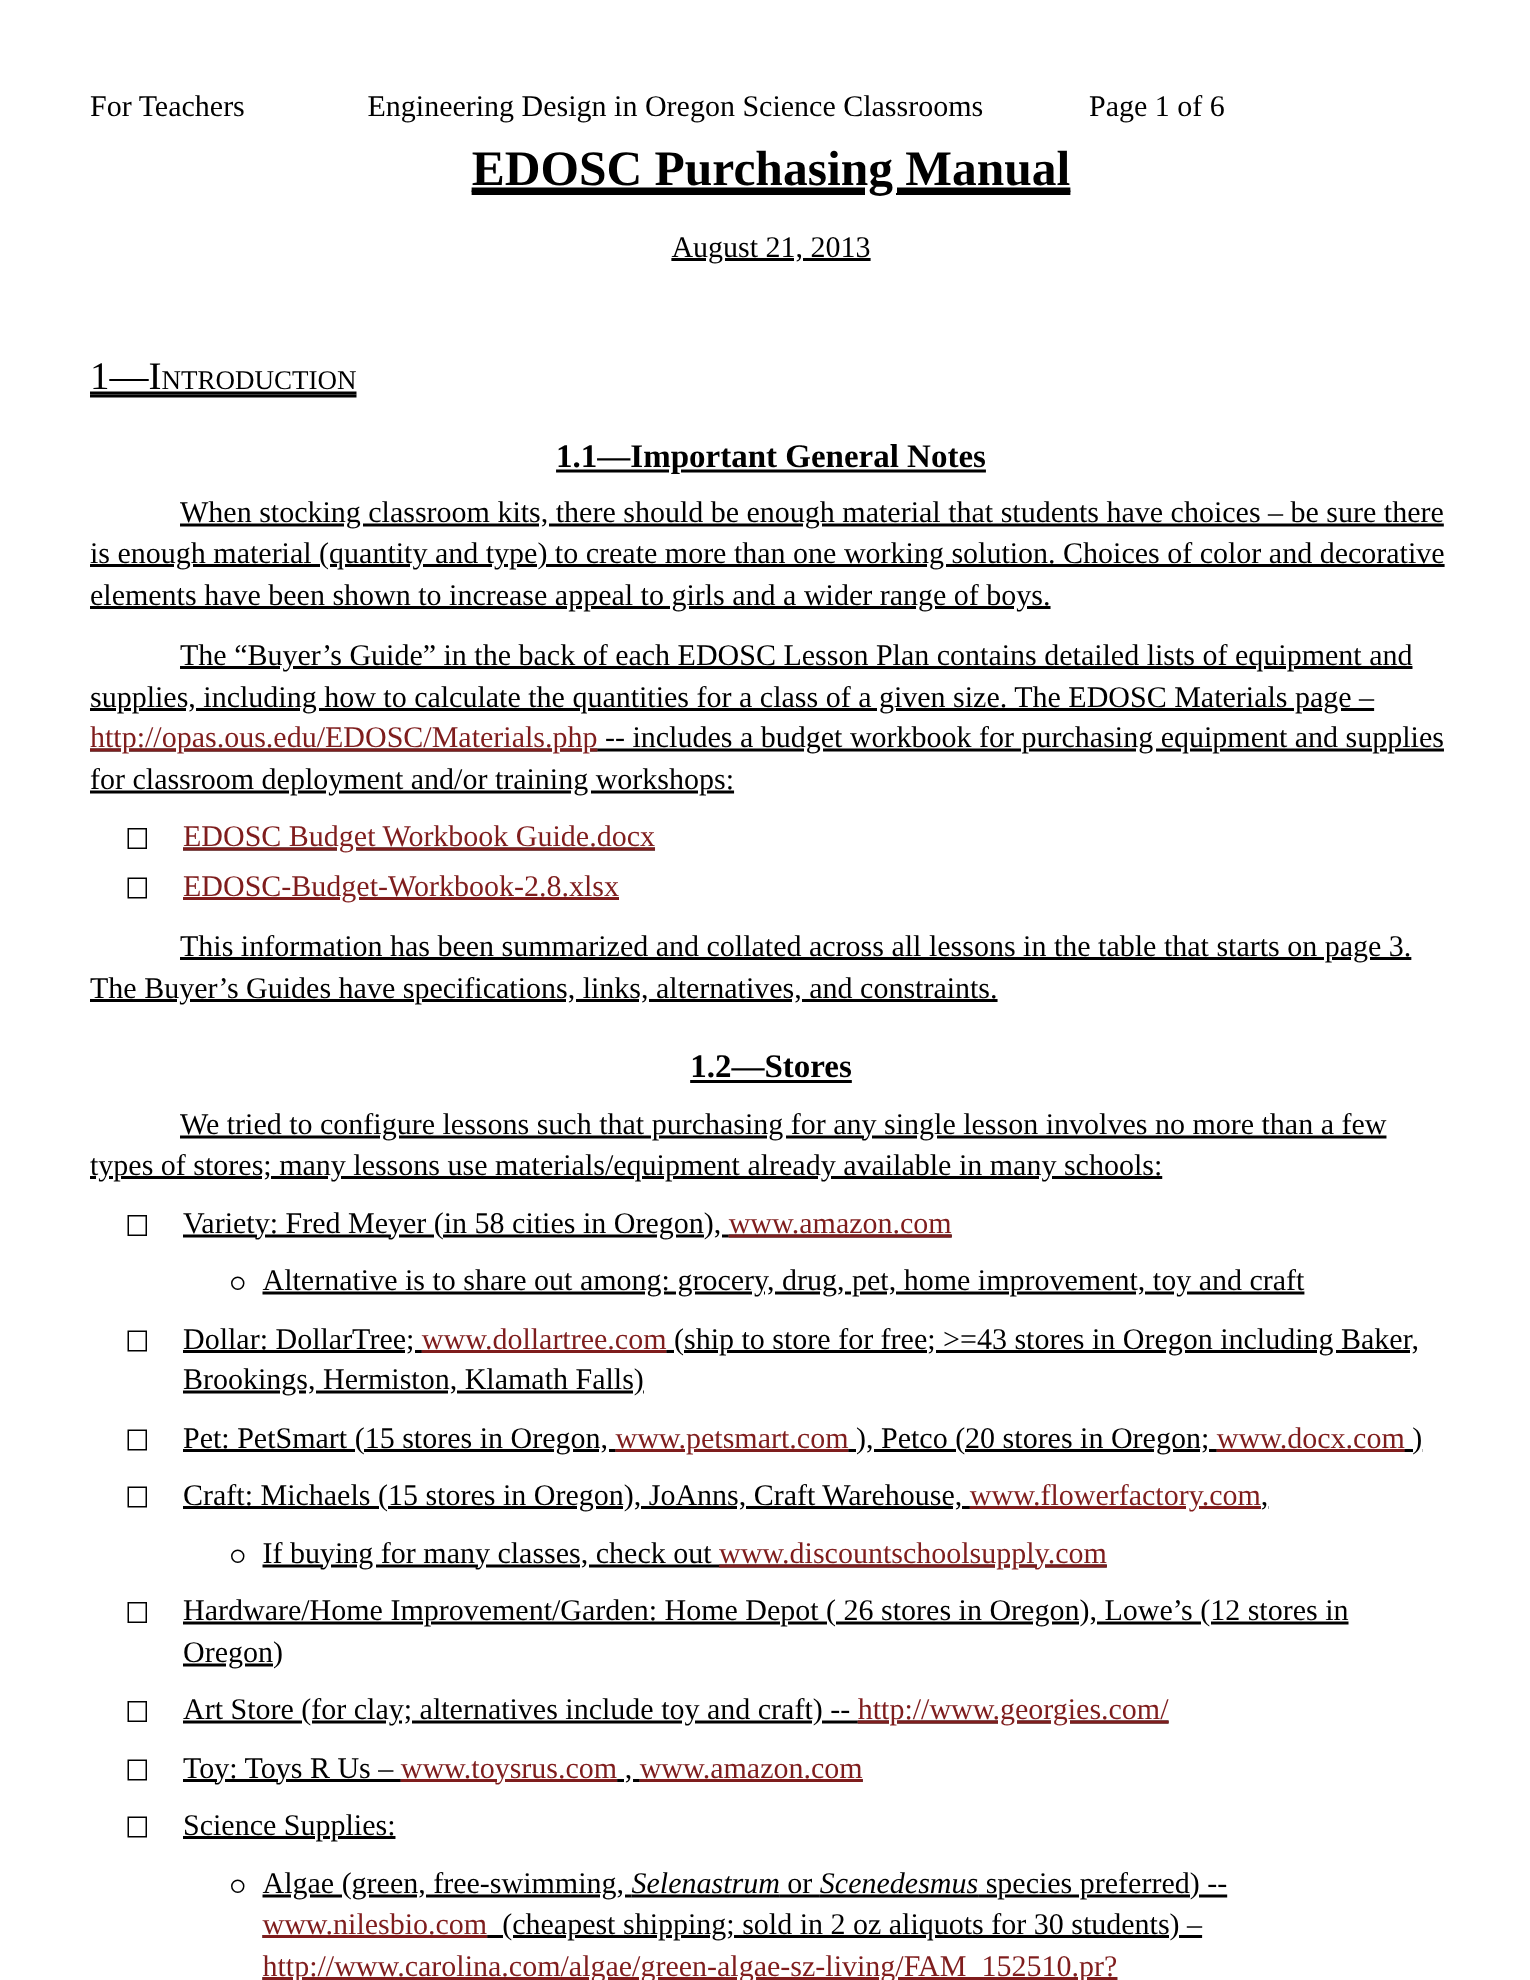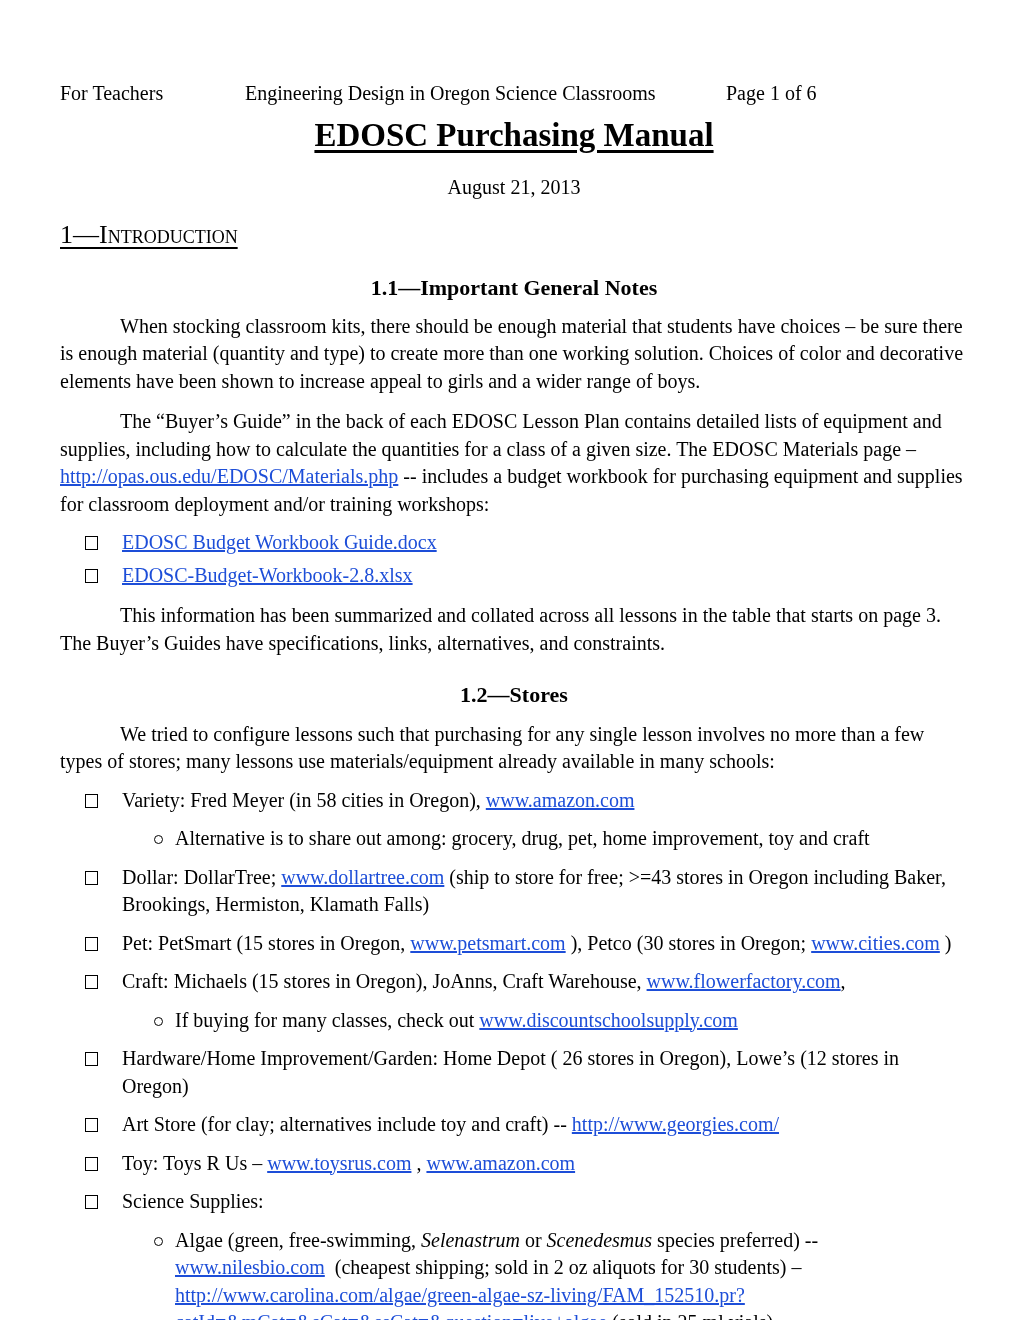--- a/index.html
+++ b/index.html
@@ -9,34 +9,35 @@
   }
   body {
     width: 1020px; height: 1320px;
     overflow: hidden;
     font-family: "Liberation Serif", "DejaVu Serif", serif;
     font-size: 20px;
   }
   .page {
     box-sizing: border-box;
     width: 1020px; height: 1320px;
-    padding: 82px 52px 0 60px;
+    padding: 60px 52px 0 60px;
+    text-decoration: underline;
   }
   
   .pagehead { position: relative; height: 26px; font-size: 20px; }
   .ph-left   { position: absolute; left: 0px;  top: 0; white-space: nowrap; }
   .ph-center { position: absolute; left: 185px; top: 0; white-space: nowrap; }
   .ph-right  { position: absolute; left: 666px; top: 0; white-space: nowrap; }
   
   .title { margin-top: 9px; text-align: center; font-size: 33px; font-weight: bold; line-height: 1.15; }
   .title span { text-decoration: underline; text-decoration-thickness: 2.5px; text-underline-offset: 4px; margin-top: 41px; }
   .date  { margin-top: 21px; text-align: center; font-size: 20px; }
   
   .h1 {
-    margin-top: 22px;
+    margin-top: 60px;
     font-size: 26px;
     font-variant: small-caps;
     line-height: 1.1;
   }
   .h1 span { text-decoration: underline; text-decoration-thickness: 1.5px; text-underline-offset: 4px; }
   .h2 { margin-top: 25px; font-size: 22px; font-weight: bold; line-height: 1.15; text-align: center; }
   
   .p  { margin: 13px 0 0 0; line-height: 27.5px; text-indent: 60px; }
   
   .b1 { position: relative; margin-top: 11px; padding-left: 62px; line-height: 27.5px; }
@@ -50,21 +51,21 @@
   }
   .circ {
     position: absolute; left: 94px; top: 10px;
     width: 7px; height: 7px;
     border: 1.3px solid #000000;
     border-radius: 50%;
     background: transparent;
   }
   
   a.lnk {
-    color: #1d4ed8;
+    color: #7f1d1d;
     text-decoration: underline;
     overflow-wrap: anywhere;
     cursor: pointer;
   }
   .it { font-style: italic; }
 </style>
 </head>
 <body>
 
 <div class="page">
@@ -86,21 +87,21 @@
       <div class="p"><span>When stocking classroom kits, there should be enough material that students have choices – be sure there is enough material (quantity and type) to create more than one working solution. Choices of color and decorative elements have been shown to increase appeal to girls and a wider range of boys.</span></div>
       <div class="p"><span>The “Buyer’s Guide” in the back of each EDOSC Lesson Plan contains detailed lists of equipment and supplies, including how to calculate the quantities for a class of a given size. The EDOSC Materials page – </span><a class="lnk" href="#">http://opas.ous.edu/EDOSC/Materials.php</a><span> -- includes a budget workbook for purchasing equipment and supplies for classroom deployment and/or training workshops:</span></div>
       <div class="b1"><span class="sq"></span><a class="lnk" href="#">EDOSC Budget Workbook Guide.docx</a></div>
       <div class="b1 tight"><span class="sq"></span><a class="lnk" href="#">EDOSC-Budget-Workbook-2.8.xlsx</a></div>
       <div class="p"><span>This information has been summarized and collated across all lessons in the table that starts on page 3. The Buyer’s Guides have specifications, links, alternatives, and constraints.</span></div>
       <div class="h2"><span>1.2—Stores</span></div>
       <div class="p"><span>We tried to configure lessons such that purchasing for any single lesson involves no more than a few types of stores; many lessons use materials/equipment already available in many schools:</span></div>
       <div class="b1"><span class="sq"></span><span>Variety: Fred Meyer (in 58 cities in Oregon), </span><a class="lnk" href="#">www.amazon.com</a></div>
       <div class="b2"><span class="circ"></span><span>Alternative is to share out among: grocery, drug, pet, home improvement, toy and craft</span></div>
       <div class="b1"><span class="sq"></span><span>Dollar: DollarTree; </span><a class="lnk" href="#">www.dollartree.com</a><span> (ship to store for free; &gt;=43 stores in Oregon including Baker, Brookings, Hermiston, Klamath Falls)</span></div>
-      <div class="b1"><span class="sq"></span><span>Pet: PetSmart (15 stores in Oregon, </span><a class="lnk" href="#">www.petsmart.com</a><span> ), Petco (30 stores in Oregon; </span><a class="lnk" href="#">www.cities.com</a><span> )</span></div>
+      <div class="b1"><span class="sq"></span><span>Pet: PetSmart (15 stores in Oregon, </span><a class="lnk" href="#">www.petsmart.com</a><span> ), Petco (20 stores in Oregon; </span><a class="lnk" href="#">www.docx.com</a><span> )</span></div>
       <div class="b1"><span class="sq"></span><span>Craft: Michaels (15 stores in Oregon), JoAnns, Craft Warehouse, </span><a class="lnk" href="#">www.flowerfactory.com</a><span>,</span></div>
       <div class="b2"><span class="circ"></span><span>If buying for many classes, check out </span><a class="lnk" href="#">www.discountschoolsupply.com</a></div>
       <div class="b1"><span class="sq"></span><span>Hardware/Home Improvement/Garden: Home Depot ( 26 stores in Oregon), Lowe’s (12 stores in Oregon)</span></div>
       <div class="b1"><span class="sq"></span><span>Art Store (for clay; alternatives include toy and craft) -- </span><a class="lnk" href="#">http://www.georgies.com/</a></div>
       <div class="b1"><span class="sq"></span><span>Toy: Toys R Us – </span><a class="lnk" href="#">www.toysrus.com</a><span> , </span><a class="lnk" href="#">www.amazon.com</a></div>
       <div class="b1"><span class="sq"></span><span>Science Supplies:</span></div>
       <div class="b2"><span class="circ"></span><span>Algae (green, free-swimming, </span><span class="it">Selenastrum</span><span> or </span><span class="it">Scenedesmus</span><span> species preferred) -- </span><a class="lnk" href="#">www.nilesbio.com</a><span>&nbsp; (cheapest shipping; sold in 2 oz aliquots for 30 students) – </span><a class="lnk" href="#">http://www.carolina.com/algae/green-algae-sz-living/FAM_152510.pr?catId=&amp;mCat=&amp;sCat=&amp;ssCat=&amp;question=live+algae</a><span> (sold in 25 ml vials)</span></div>
     </div>
 </div>
 

